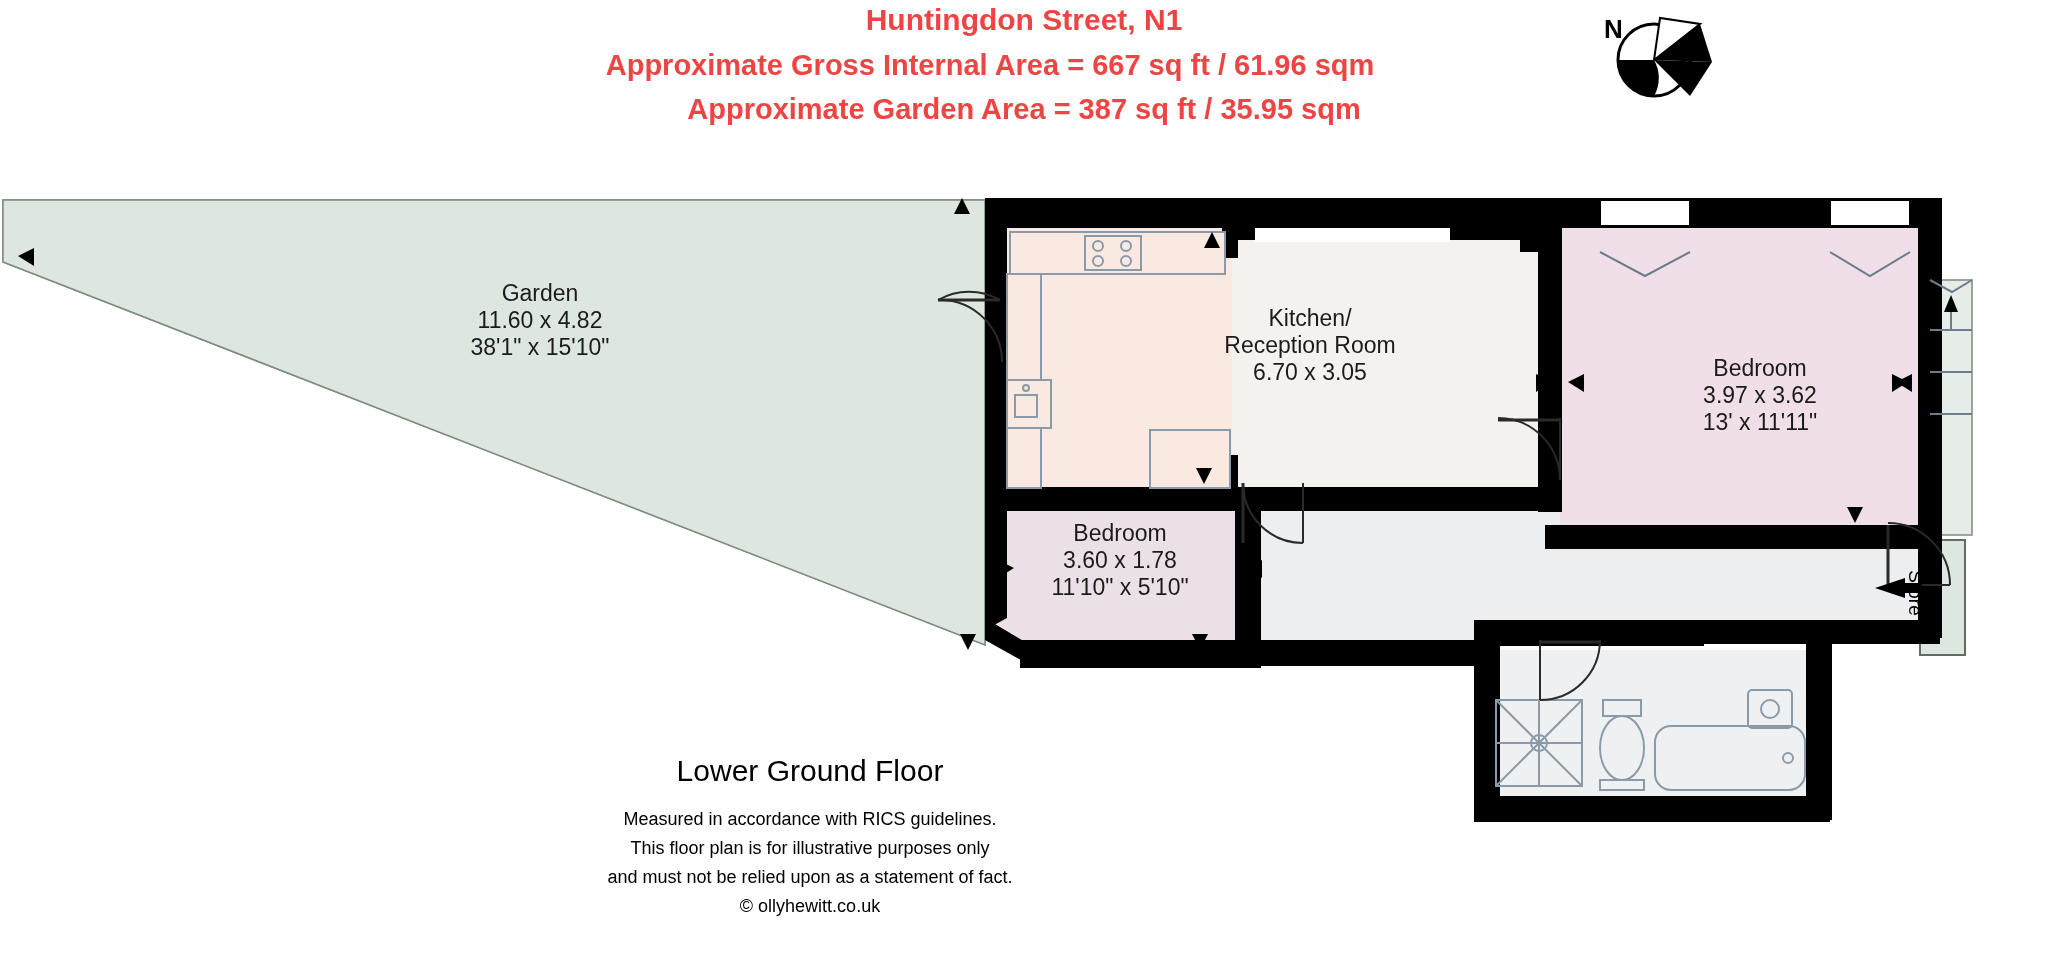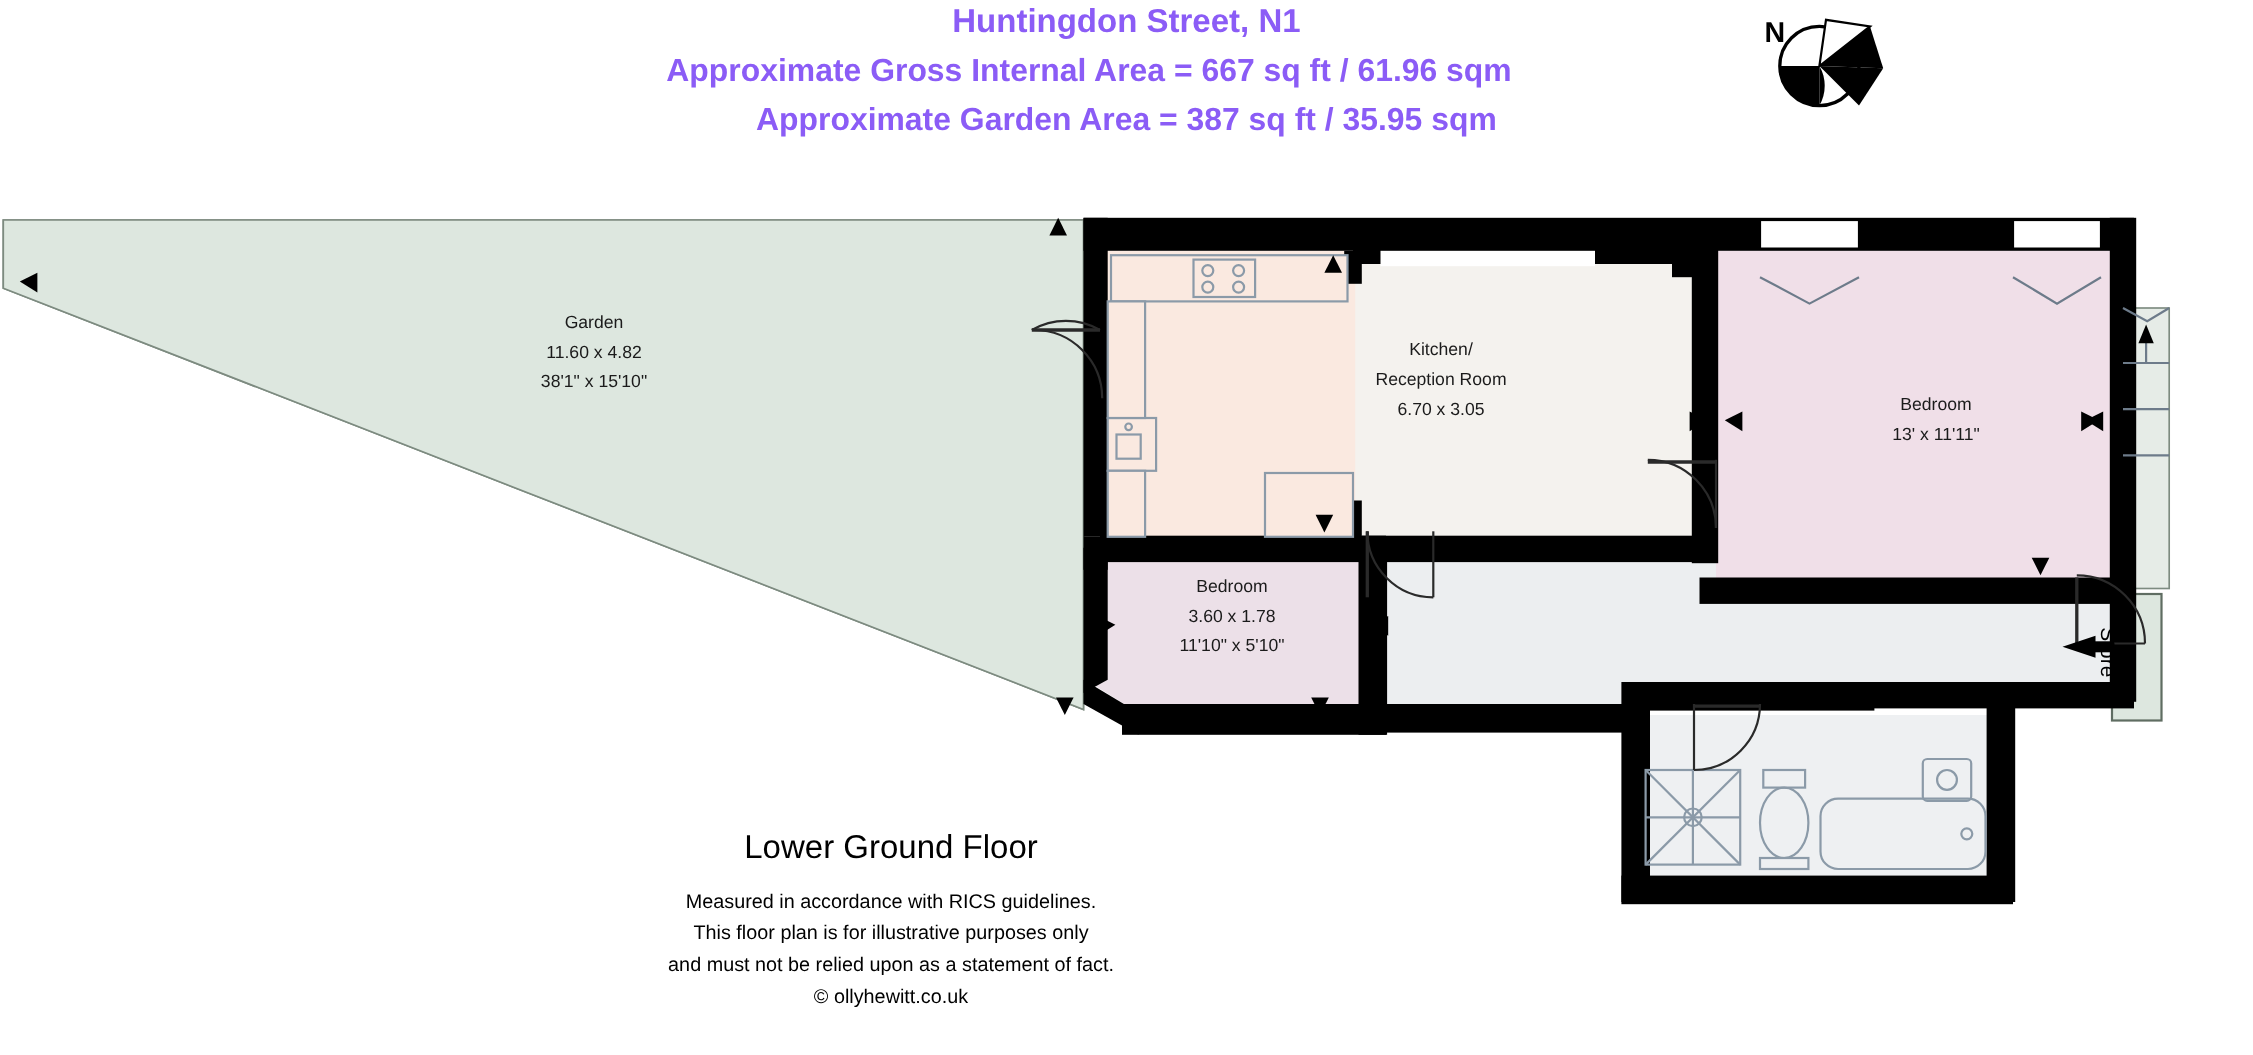--- a/index.html
+++ b/index.html
@@ -19,21 +19,21 @@
     position: absolute;
     left: 0;
     top: 0;
     width: 2048px;
     height: 959px;
   }
   .hdr {
     position: absolute;
     text-align: center;
     font-weight: bold;
-    color: #8b5cf6;
+    color: #ef4444;
     white-space: nowrap;
   }
   #title {
     left: 0; top: 0; width: 2048px;
     font-size: 30px;
     line-height: 40px;
   }
   #area1 {
     left: 0; top: 45px; width: 1980px;
     font-size: 29px;
@@ -55,21 +55,21 @@
   #disclaimer {
     position: absolute;
     left: 490px; top: 805px; width: 640px;
     text-align: center;
     font-size: 18px;
     line-height: 29px;
   }
   .roomlabel {
     position: absolute;
     text-align: center;
-    font-size: 16px;
+    font-size: 23px;
     line-height: 27px;
     color: #1b1b1b;
     white-space: nowrap;
   }
   #lbl-garden { left: 400px; top: 280px; width: 280px; }
   #lbl-kitchen { left: 1160px; top: 305px; width: 300px; }
   #lbl-bed1 { left: 1610px; top: 355px; width: 300px; }
   #lbl-bed2 { left: 980px; top: 520px; width: 280px; }
   #lbl-store {
     position: absolute;
@@ -267,20 +267,21 @@
 </div>
 
 <div class="roomlabel" id="lbl-kitchen">
   <span class="lbl-line">Kitchen/</span>
   <span class="lbl-line">Reception Room</span>
   <span class="lbl-line">6.70 x 3.05</span>
 </div>
 
 <div class="roomlabel" id="lbl-bed1">
   <span class="lbl-line">Bedroom</span>
+  <span class="lbl-line">3.97 x 3.62</span>
   <span class="lbl-line">13' x 11'11"</span>
 </div>
 
 <div class="roomlabel" id="lbl-bed2">
   <span class="lbl-line">Bedroom</span>
   <span class="lbl-line">3.60 x 1.78</span>
   <span class="lbl-line">11'10" x 5'10"</span>
 </div>
 
 <div id="lbl-store">Store</div>

